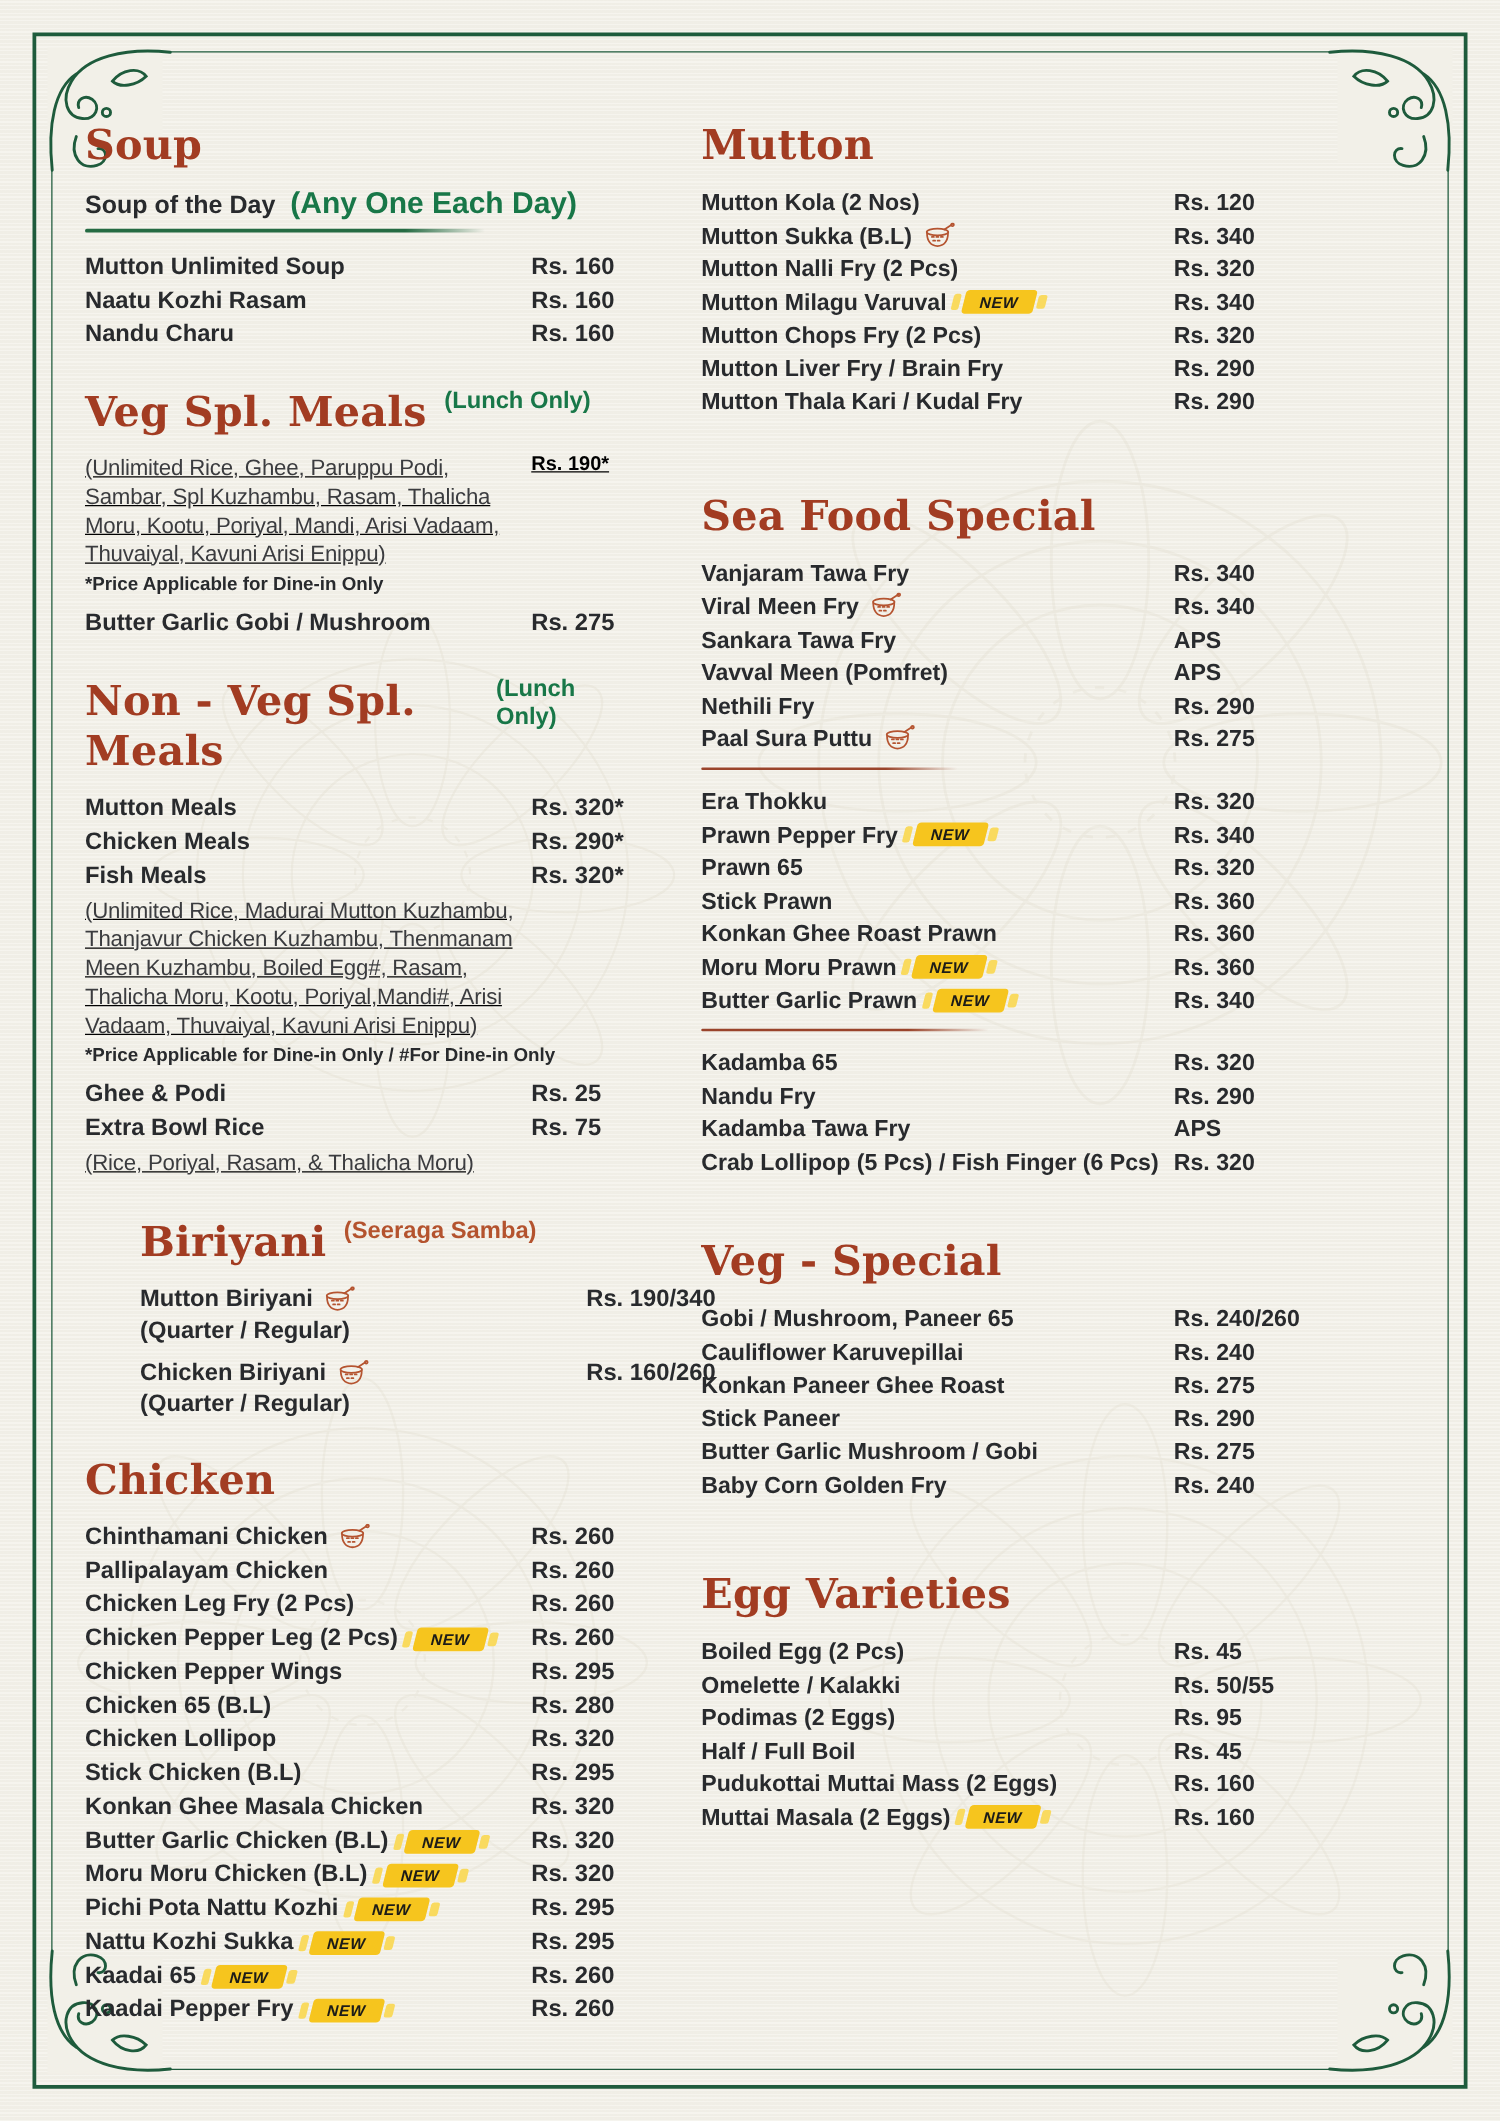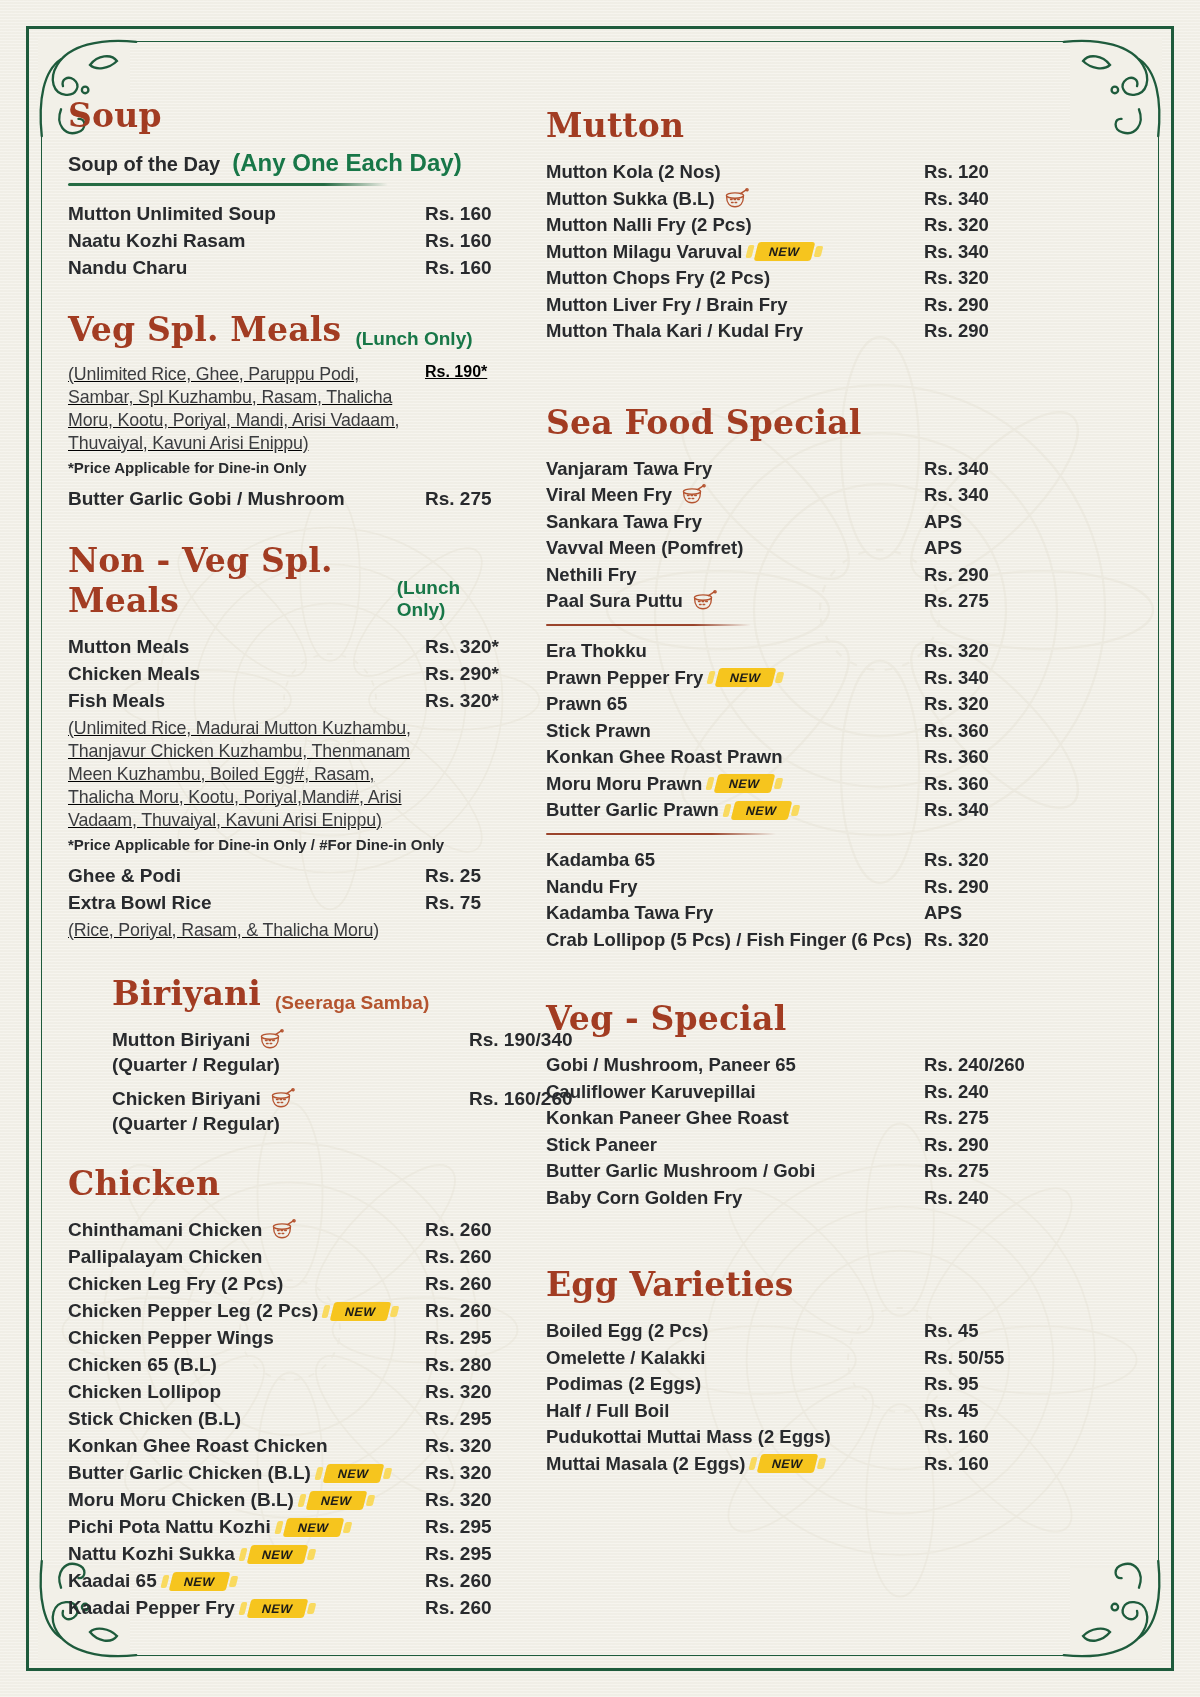--- a/index.html
+++ b/index.html
@@ -19,30 +19,30 @@
   .corner.tr{top:36px;right:36px;transform:scaleX(-1);}
   .corner.bl{bottom:36px;left:36px;transform:scaleY(-1);}
   .corner.br{bottom:36px;right:36px;transform:scale(-1,-1);}
   .corner-mask{position:absolute;width:92px;height:92px;background:var(--bg);z-index:3;}
   .corner-mask.tl{top:38px;left:38px;} .corner-mask.tr{top:38px;right:38px;}
   .corner-mask.bl{bottom:38px;left:38px;} .corner-mask.br{bottom:38px;right:38px;}
   .watermark{position:absolute;inset:0;z-index:1;opacity:.5;pointer-events:none;}
 
   .col{position:absolute;top:96px;z-index:5;}
   .col-left{left:68px;width:424px;}
-  .col-right{left:546px;width:448px;margin-top:10px;}
+  .col-right{left:561px;width:448px;}
 
   .menu-section{margin-top:28px;}
   .sec-soup,.sec-mutton{margin-top:0;}
   .sec-sea-food-special{margin-top:58px;}
   .sec-veg-special{margin-top:46px;}
   .sec-egg-varieties{margin-top:54px;}
   .sec-biriyani{margin-top:32px;margin-left:44px;}
 
-  .section-title{display:flex;align-items:flex-end;gap:14px;margin-bottom:13px;}
+  .section-title{display:flex;align-items:flex-start;gap:14px;margin-bottom:13px;}
   .title-text{font-family:"DejaVu Serif",serif;font-weight:700;font-size:33px;line-height:40px;color:var(--heading);letter-spacing:.2px;}
   .title-suffix{font-weight:bold;font-size:19px;}
 
   .subheader{display:flex;align-items:baseline;gap:12px;font-size:20px;font-weight:bold;color:var(--text);}
   .sub-suffix{color:var(--green);font-size:24px;}
   .underline{height:2.6px;border-radius:2px;margin:6px 0 15px;}
 
   .row{display:flex;align-items:center;min-height:27px;font-size:19px;font-weight:bold;color:var(--text);}
   .col-right .row{font-size:18.5px;min-height:26.5px;}
   .name-wrap{flex:none;display:flex;align-items:center;white-space:nowrap;}
@@ -301,21 +301,21 @@
           <span class="price">Rs. 320</span>
         </div>
         <div class="row">
           <span class="name-wrap">
             <span class="item-name">Stick Chicken (B.L)</span>
           </span>
           <span class="price">Rs. 295</span>
         </div>
         <div class="row">
           <span class="name-wrap">
-            <span class="item-name">Konkan Ghee Roast Chicken</span>
+            <span class="item-name">Konkan Ghee Masala Chicken</span>
           </span>
           <span class="price">Rs. 320</span>
         </div>
         <div class="row">
           <span class="name-wrap">
             <span class="item-name">Butter Garlic Chicken (B.L)</span>
             <span class="new-badge">NEW</span>
           </span>
           <span class="price">Rs. 320</span>
         </div>

